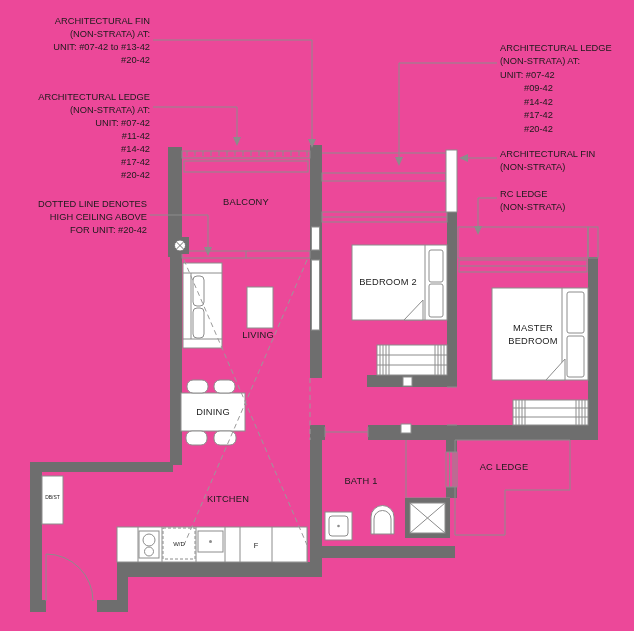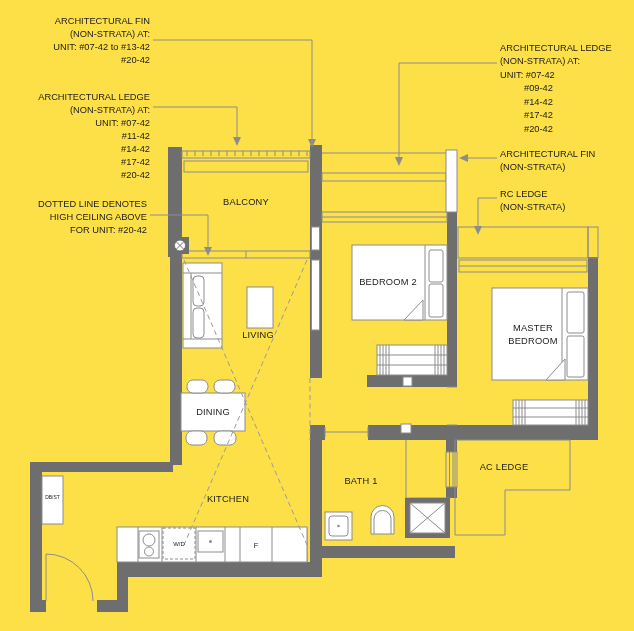--- a/index.html
+++ b/index.html
@@ -1,16 +1,16 @@
 <!DOCTYPE html>
 <html><head>
 <meta charset="utf-8">
 <style>
   html,body{margin:0;padding:0;background:#ffffff;}
-  .stage{position:relative;width:634px;height:631px;background:#fde047;overflow:hidden;}
+  .stage{position:relative;width:634px;height:631px;background:#ec4899;overflow:hidden;}
   svg{display:block;}
   text{font-family:"Liberation Sans", sans-serif;fill:#1b1b1b;}
   .ann{font-size:9.3px;}
   .room{font-size:9.3px;letter-spacing:.2px;}
   .tiny{font-size:6px;}
   .tiny2{font-size:7.5px;}
   .micro{font-size:5px;}
   .thin{stroke:#8c8c8c;stroke-width:1;fill:none;}
   .thinw{stroke:#8c8c8c;stroke-width:1;fill:#ffffff;}
   .wall{fill:#6e6e6e;}

